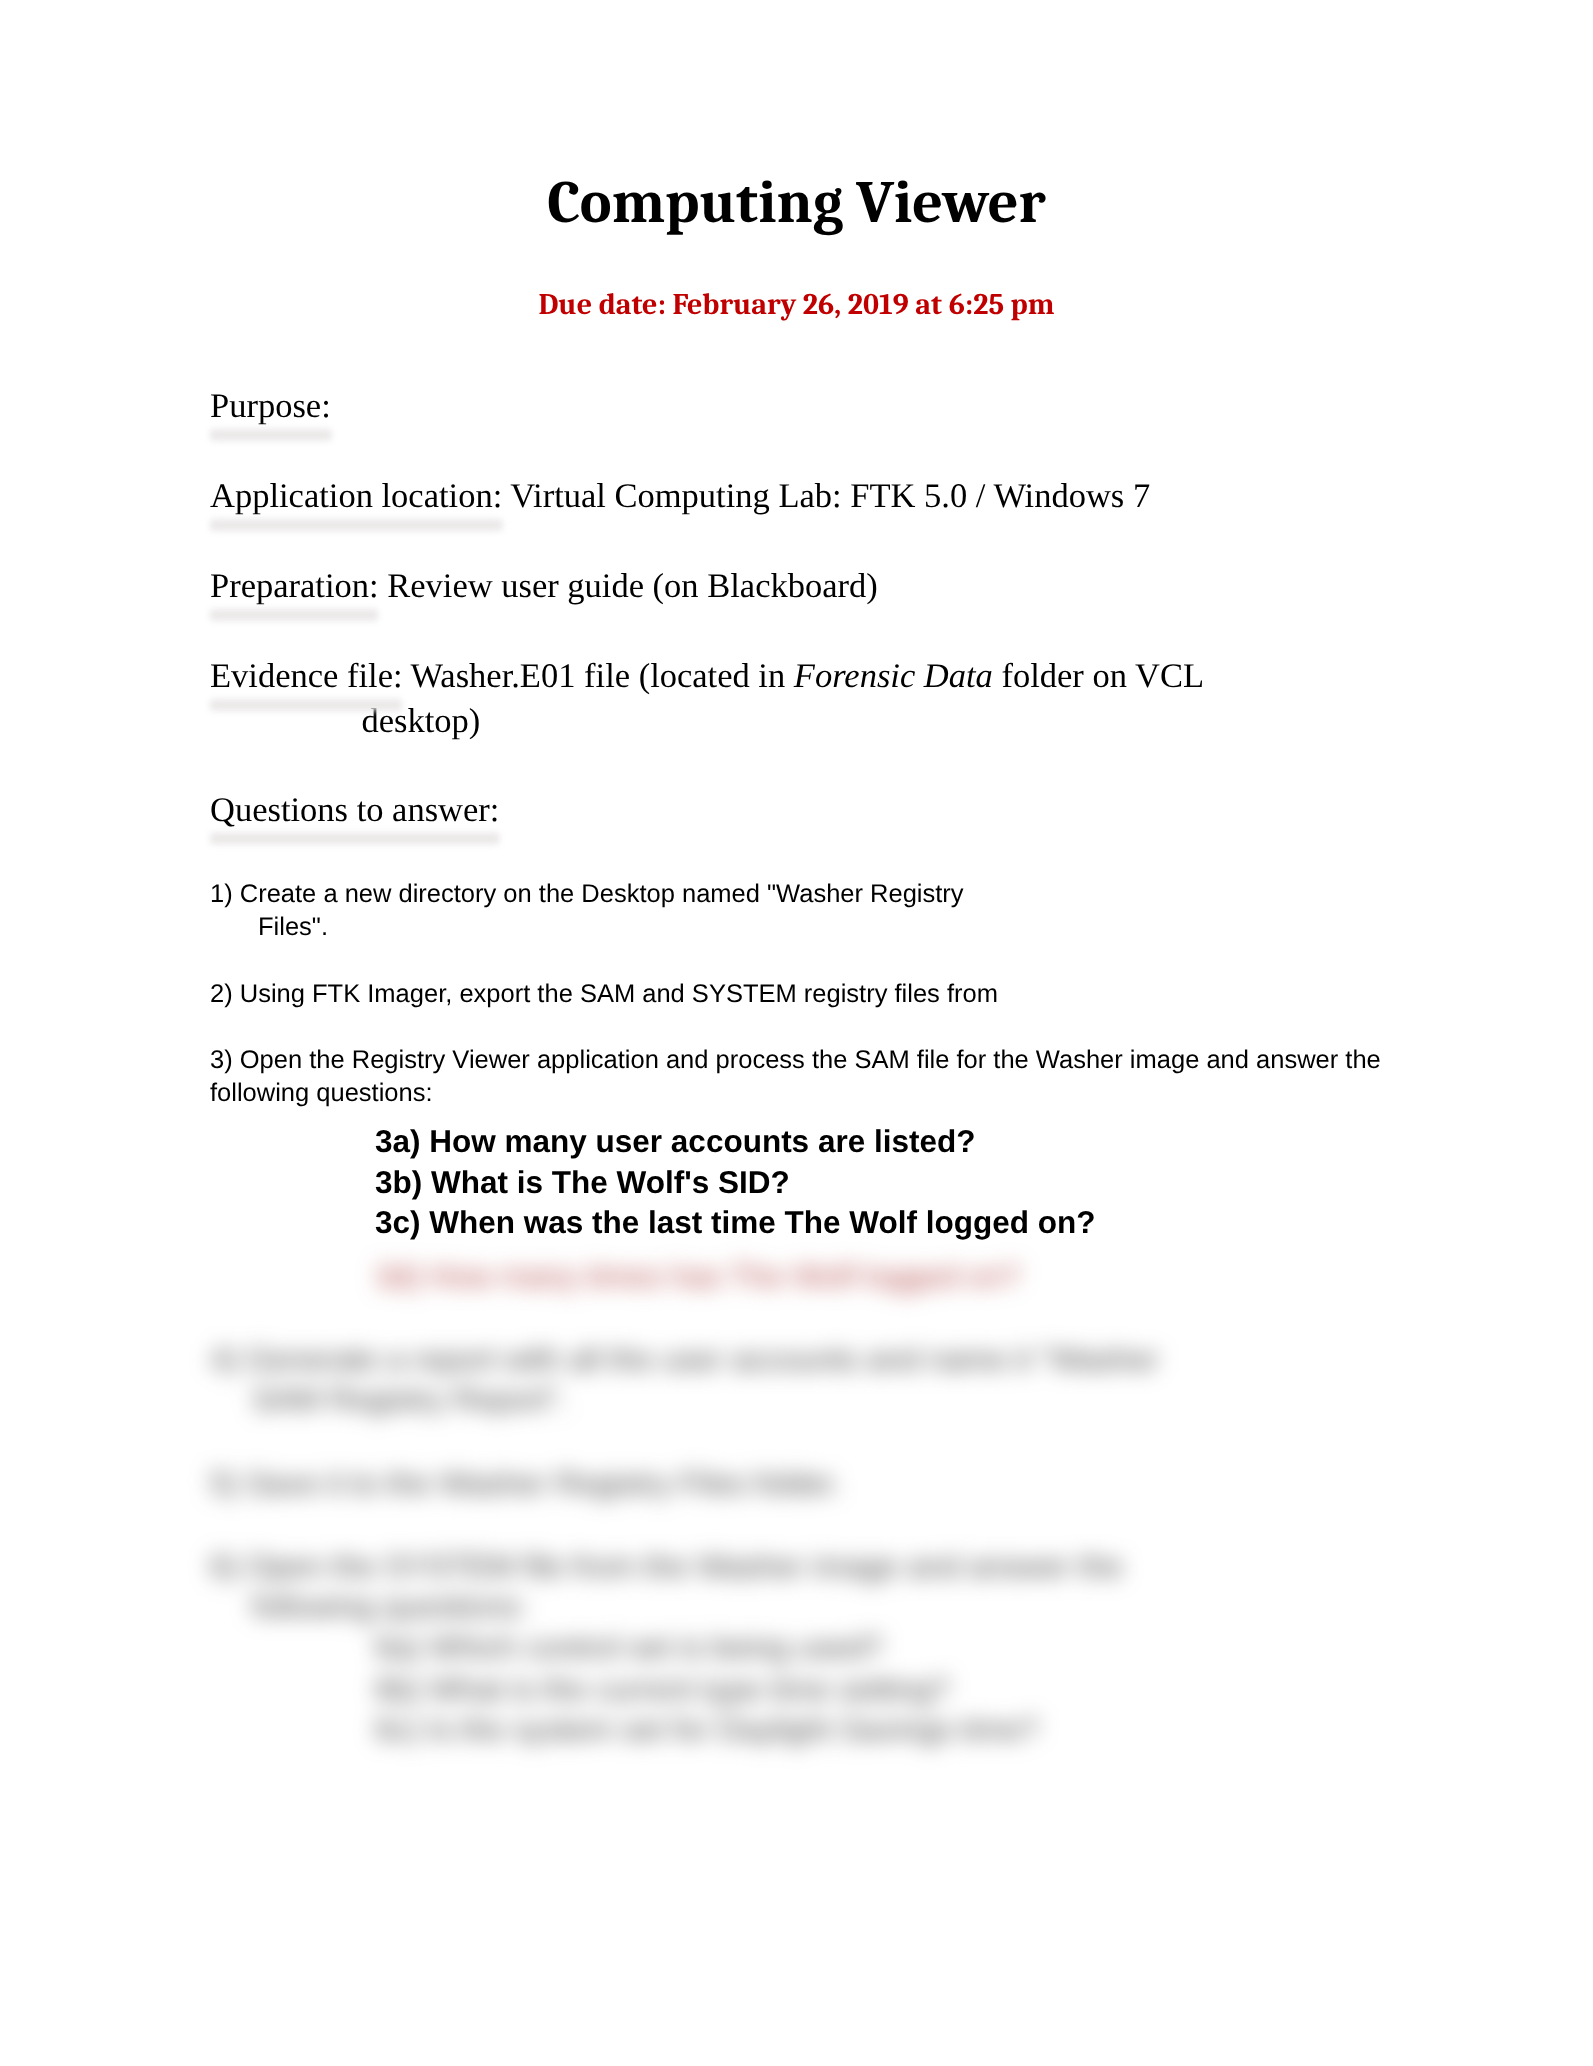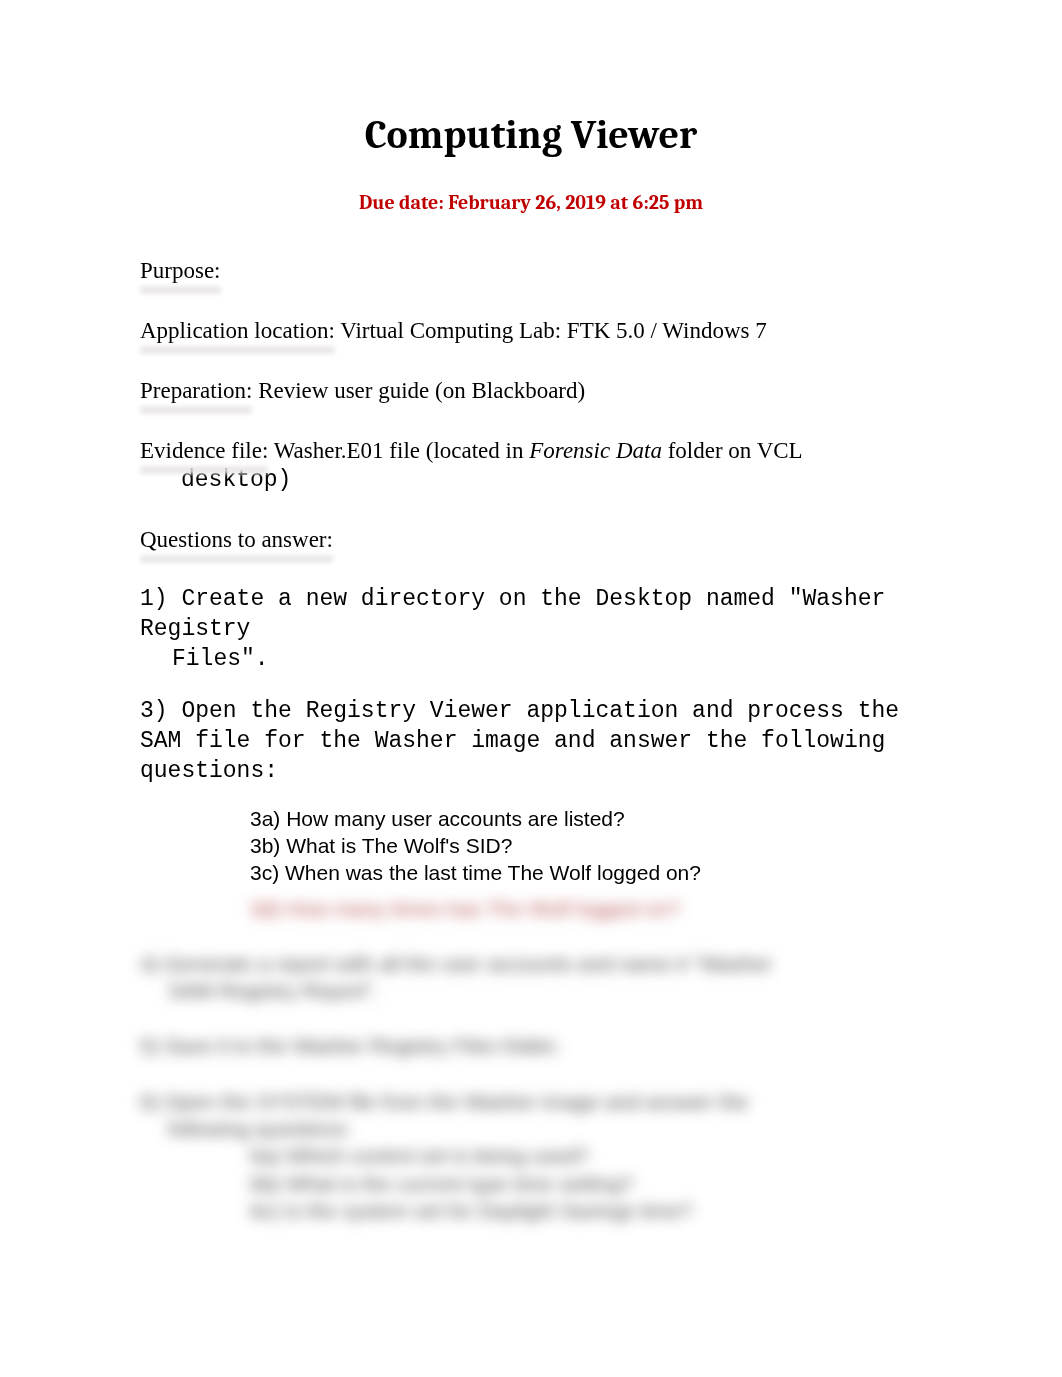--- a/index.html
+++ b/index.html
@@ -59,26 +59,27 @@
       gap: 18px;
       justify-content: space-between;
     }
     .italic {
       font-style: italic;
     }
     .question {
       margin-bottom: 22px;
     }
     .question-text {
-      font-family: Liberation Mono, monospace;
-      font-size: 23px;
+      font-family: Liberation Sans, sans-serif;
+      font-size: 17px;
     }
     .sub-questions {
       margin-left: 110px;
-      margin-top: 18px;
+      margin-top: 8px;
+      font-weight: bold;
     }
     .sub-questions div {
       font-family: Verdana, Geneva, sans-serif;
       font-size: 21px;
     }
     .blurred-section {
       margin-top: 8px;
       filter: blur(7px);
       user-select: none;
     }
@@ -103,22 +104,21 @@
       font-size: 21px;
       color: #4a4a4a;
     }
     .blurred-q6 .indent {
       margin-left: 28px;
     }
     .blurred-q6 .sub {
       margin-left: 110px;
     }
     .indent-desktop {
-      margin-left: 41px;
-      font-family: Liberation Mono, monospace;
+      margin-left: 101px;
     }
     .q-indent {
       margin-left: 32px;
     }
   </style>
 </head>
 <body>
 
 <div class="title-block">
   <h1>Computing Viewer</h1>
@@ -148,20 +148,21 @@
 <div class="section">
   <span class="label">Questions to answer:</span>
 </div>
 
 <div class="question">
   <div class="question-text">1) Create a new directory on the Desktop named "Washer Registry</div>
   <div class="question-text q-indent">Files".</div>
 </div>
 
 <div class="question">
+  <div class="question-text">2) Using FTK Imager, export the SAM and SYSTEM registry files from</div>
 </div>
 
 <div class="question" style="margin-bottom:0">
   <div class="question-text">3) Open the Registry Viewer application and process the SAM file for the Washer image and answer the following questions:</div>
   <div class="sub-questions">
     <div>3a) How many user accounts are listed?</div>
     <div>3b) What is The Wolf's SID?</div>
     <div>3c) When was the last time The Wolf logged on?</div>
   </div>
 </div>

